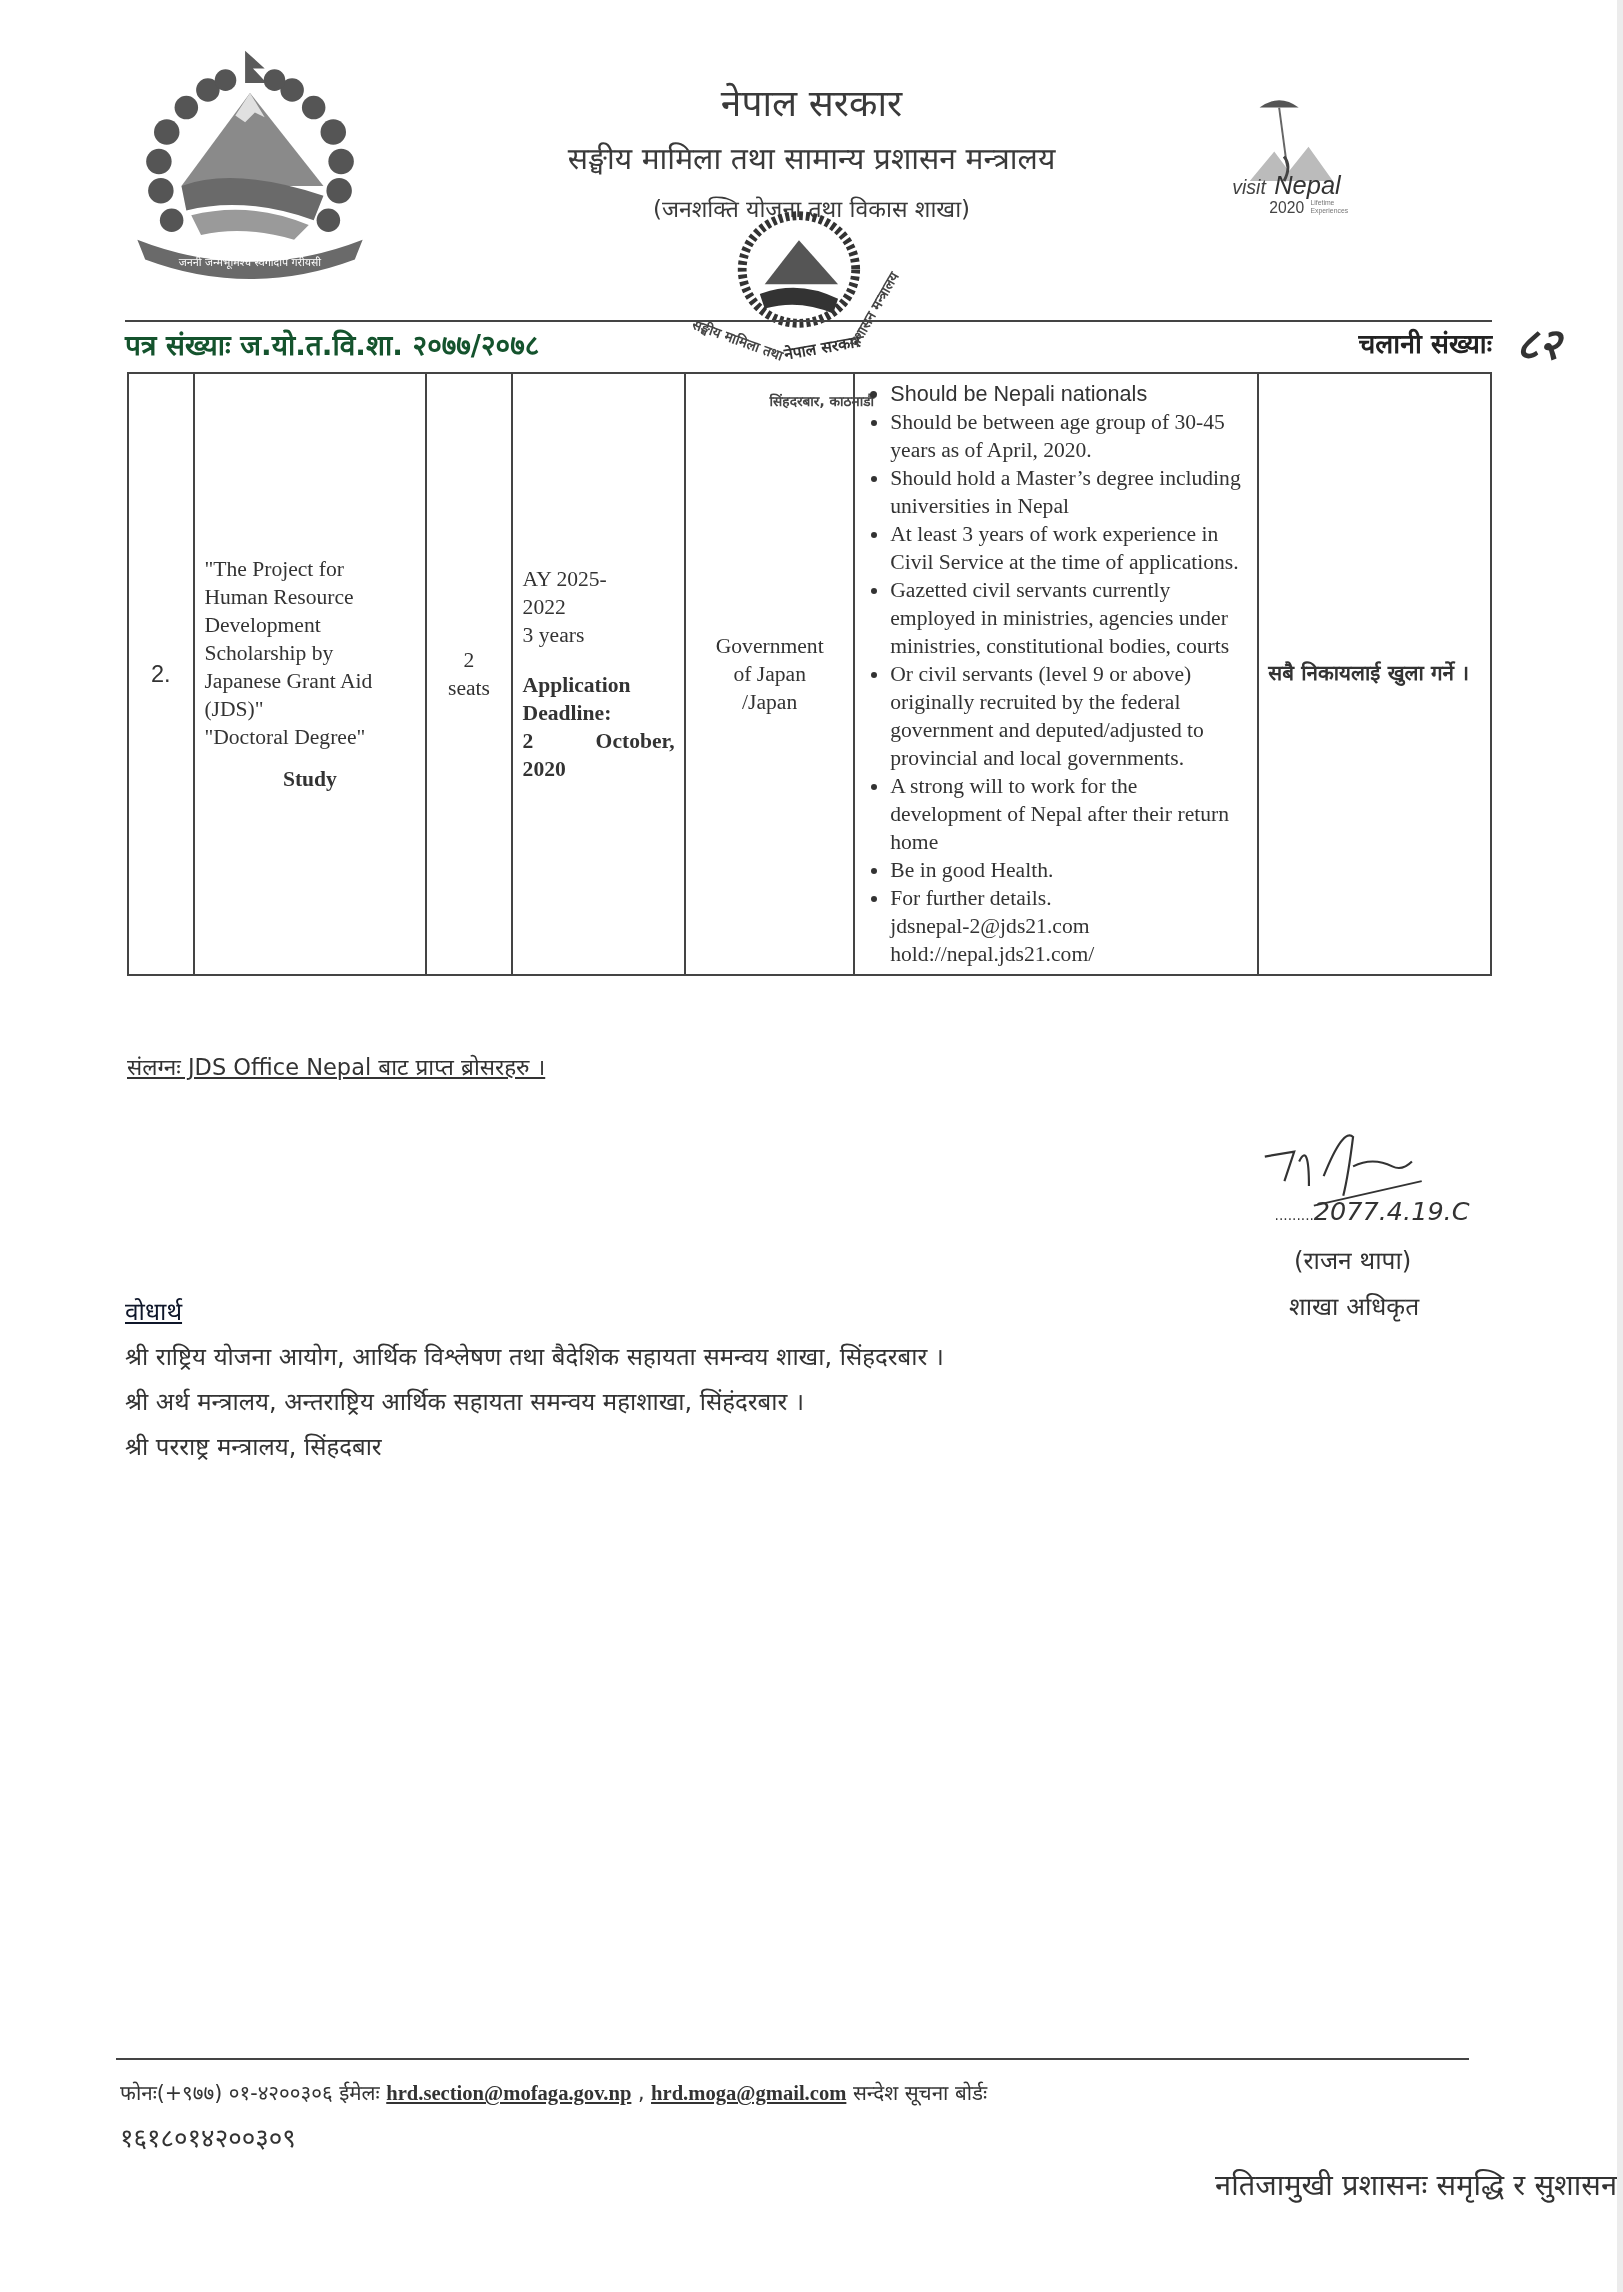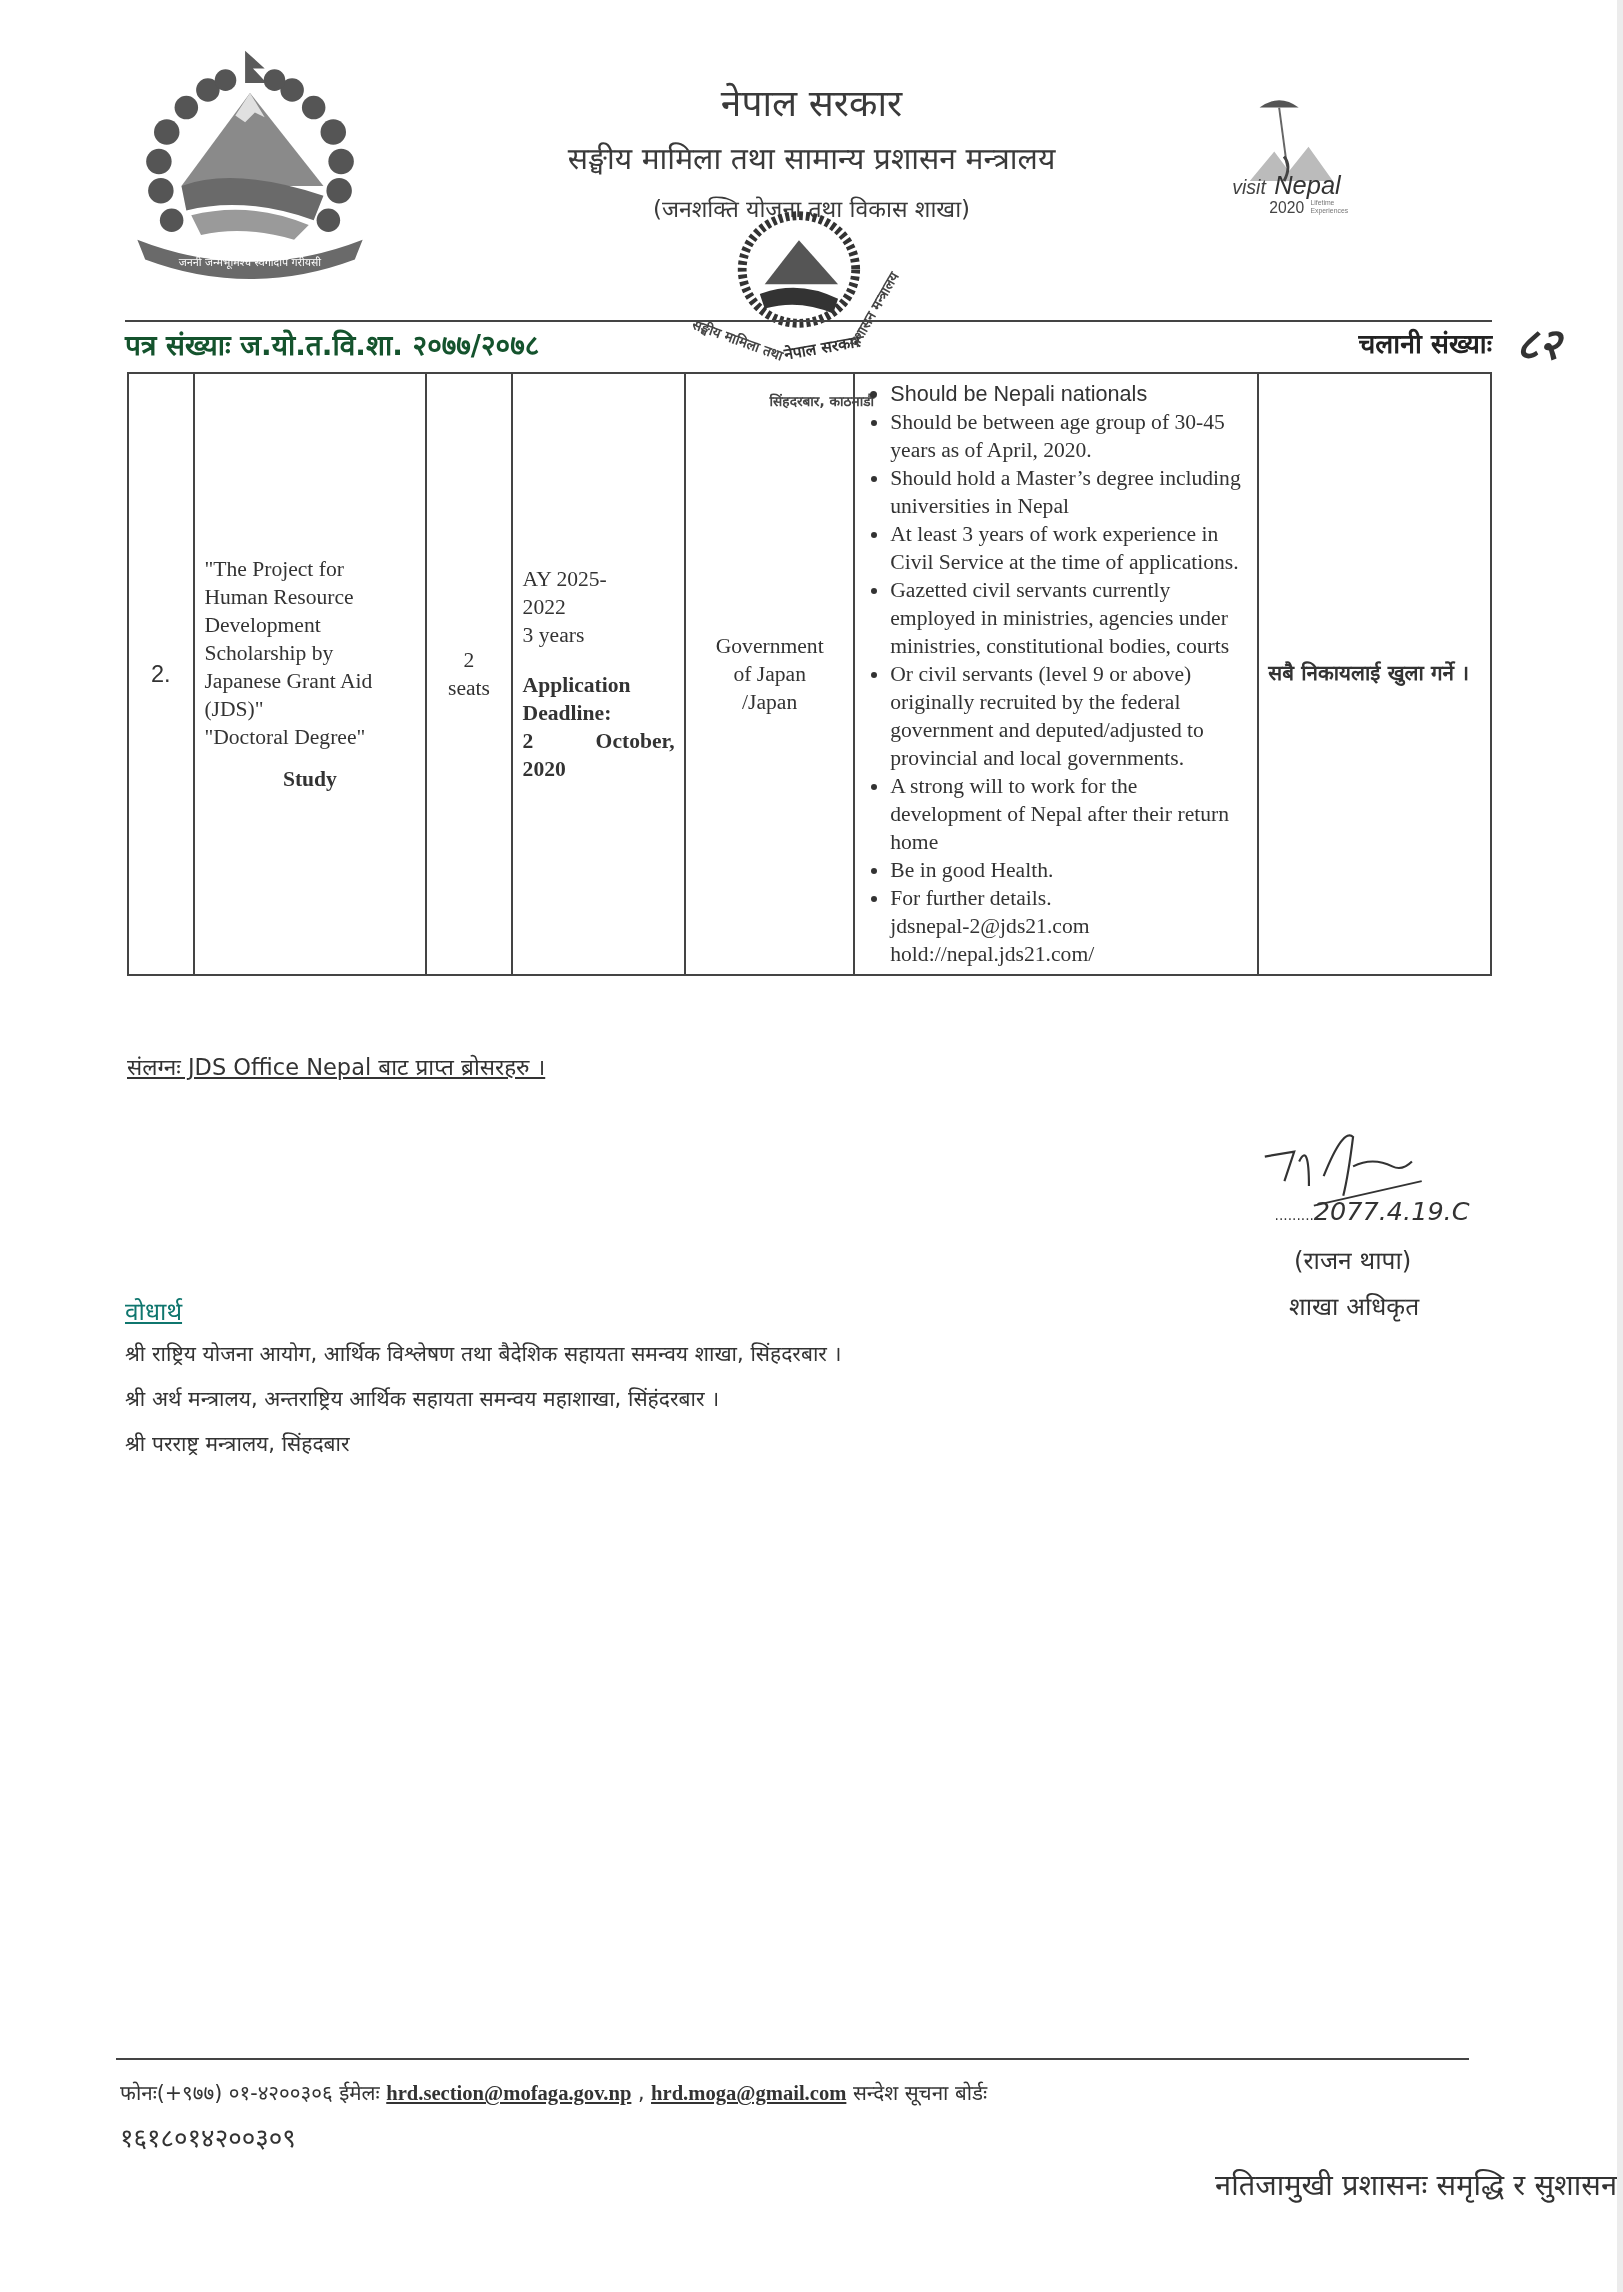--- a/index.html
+++ b/index.html
@@ -47,22 +47,22 @@
   .justify-line { display: flex; justify-content: space-between; }
 
   .attach { left: 127px; top: 1051px; font-size: 22.5px; text-decoration: underline; color: #333; }
 
   
   .sig { left: 1255px; top: 1127px; width: 255px; height: 196px; }
   .sig-name { left: 1294px; top: 1243px; font-size: 24.5px; color: #333; }
   .sig-title { left: 1289px; top: 1289px; font-size: 24.5px; color: #333; }
 
   
-  .cc-head { left: 125px; top: 1294px; font-size: 24.5px; text-decoration: underline; color: #0f766e; }
-  .cc-item { left: 125px; font-size: 21px; color: #333; }
+  .cc-head { left: 125px; top: 1294px; font-size: 24.5px; text-decoration: underline; color: #0f172a; }
+  .cc-item { left: 125px; font-size: 24px; color: #333; }
 
   
   .foot-rule { left: 116px; top: 2058px; width: 1353px; }
   .foot-line1 { left: 120px; top: 2078px; font-size: 20.6px; color: #333; white-space: nowrap; }
   .foot-line1 a { color: #333; text-decoration: underline; font-family: "Liberation Serif", serif; font-weight: bold; }
   .foot-line2 { left: 120px; top: 2119px; font-size: 26px; color: #333; }
   .motto { left: 0; width: 1617px; top: 2164px; text-align: right; font-size: 29px; color: #333; }
 
   .right-edge { right: 0; top: 0; width: 5.9px; height: 2293px; background: #ececec; }
 </style>

